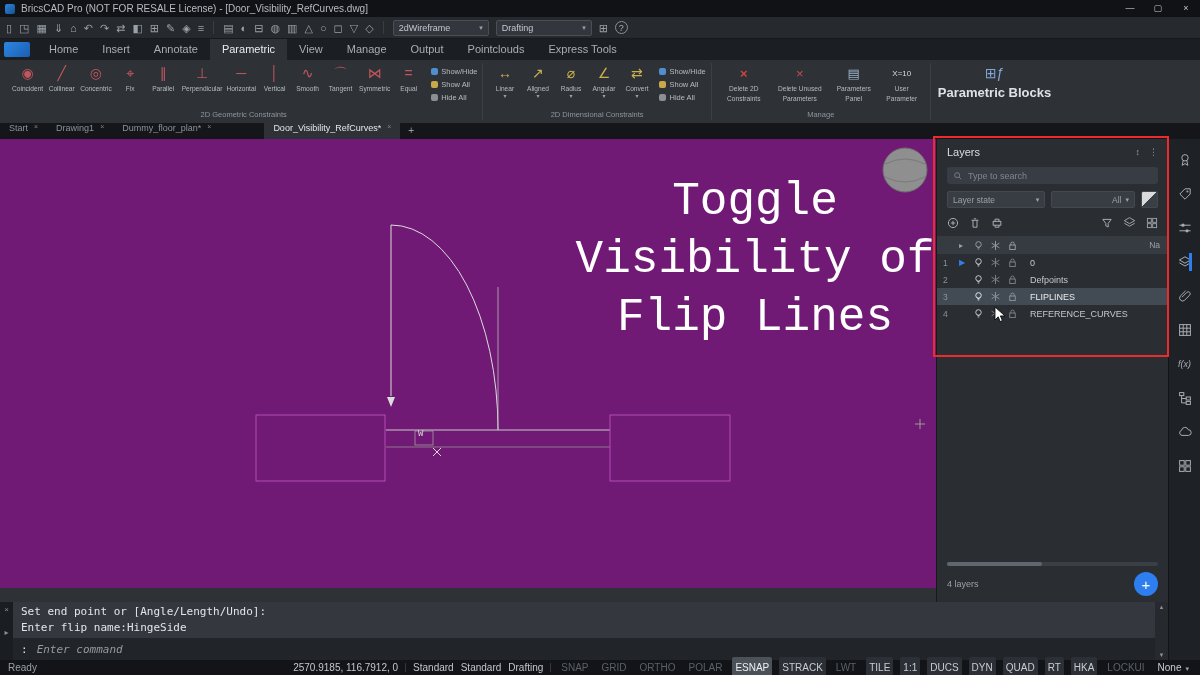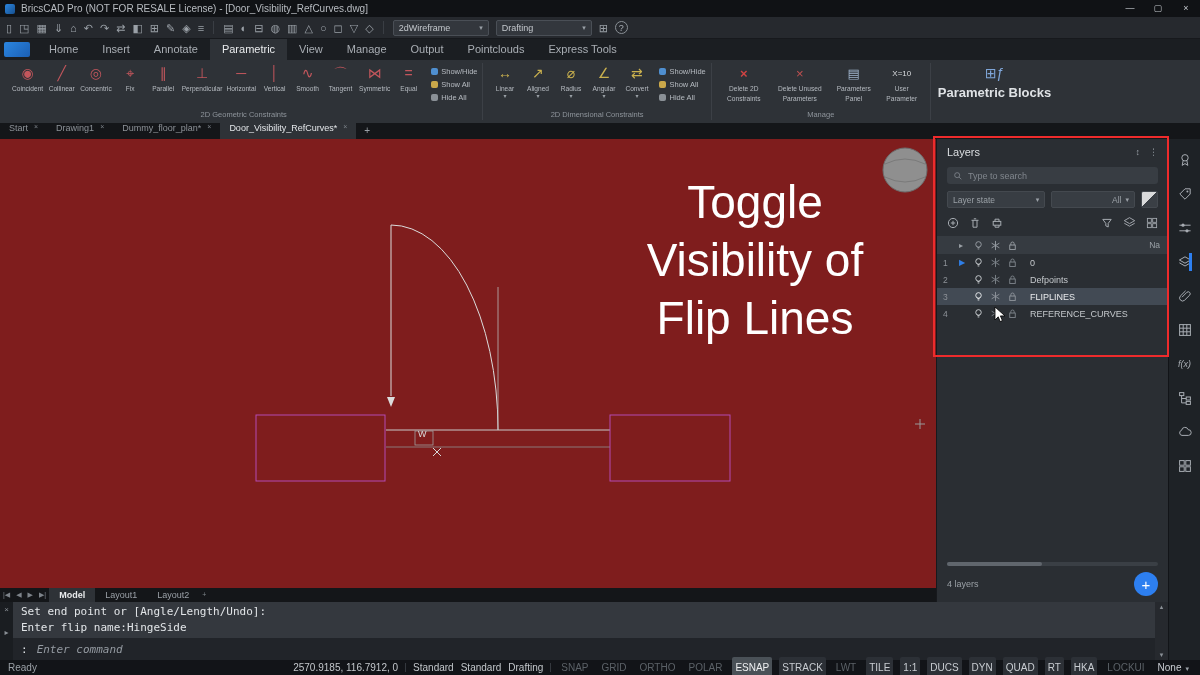--- a/index.html
+++ b/index.html
@@ -49,26 +49,26 @@
   .ric.red { color:#d04343; font-weight:bold; }
   .ric.gray { color:#c05050; }
   .ric.panel { color:#9fb4cc; }
   .ric.xten { font-size:8px; color:#d7dadd; letter-spacing:0; }
   .blocks .ric { color:#7fa6d9; }
   .blocks .rlbl { font-size:13px; color:#dfe2e5; font-weight:bold; }
 
   
   .doctabs { top:123px; height:16px; background:#141619; display:flex; align-items:stretch; }
   .dtab { display:flex; align-items:flex-start; gap:6px; padding:0 9px; font-size:9px; color:#8d9298; }
-  .dtab.active { background:#2e3237; color:#e3e6e9; }
+  .dtab.active { background:#2e3237; color:#e3e6e9;margin-left:44px; }
   .dx { font-size:7px; color:#7d838a; }
   .dadd { padding:0 8px; color:#9aa0a7; font-size:10px; line-height:16px; }
 
   
-  .canvas { position:absolute; left:0; top:139px; width:936px; height:449px; background:#7f1d1d; overflow:hidden; }
+  .canvas { position:absolute; left:0; top:139px; width:936px; height:449px; background:#701a75; overflow:hidden;font-family:Liberation Mono, monospace; }
   .overlay-text { position:absolute; left:540px; top:34px; width:430px; text-align:center; color:#ffffff; font-size:46px; line-height:58px; }
   .wlabel { position:absolute; left:418px; top:290px; color:#d8d8d8; font-size:9px; }
 
   
   .lpanel { position:absolute; left:936px; top:139px; width:232px; height:463px; background:#2a2e33; display:flex; flex-direction:column; border-left:1px solid #17191d; }
   .lp-head { height:26px; display:flex; align-items:center; padding:0 10px; color:#dcdfe2; font-size:11px; }
   .lp-hicons { margin-left:auto; display:flex; gap:9px; color:#9aa0a7; font-size:9px; }
   .lp-search { margin:2px 10px 0; height:17px; background:#383d43; border-radius:3px; display:flex; align-items:center; gap:5px; padding:0 6px; }
   .lp-search input { flex:1; background:transparent; border:none; outline:none; color:#aab0b6; font-size:9px; font-family:"Liberation Sans",sans-serif; }
   .lp-search input::placeholder { color:#80868d; }
@@ -637,30 +637,20 @@
           <use href="#i-cloud"></use>
         </svg>
       </span>
     <span class="strip-item">
         <svg class="ic" width="14" height="14">
           <use href="#i-blocks"></use>
         </svg>
       </span>
   </div>
 
-  <div class="layouttabs">
-    <span class="lnav">|◀</span>
-    <span class="lnav">◀</span>
-    <span class="lnav">▶</span>
-    <span class="lnav">▶|</span>
-    <span class="ltab active">Model</span>
-    <span class="ltab">Layout1</span>
-    <span class="ltab">Layout2</span>
-    <span class="lnav">+</span>
-  </div>
 
   <div class="cmdarea">
     <div class="cmd-gutter">
       <span>×</span>
       <span>▸</span>
     </div>
     <div class="cmd-history">
       <div class="cmd-line">Set end point or [Angle/Length/Undo]:</div>
       <div class="cmd-line">Enter flip name:HingeSide</div>
     </div>

